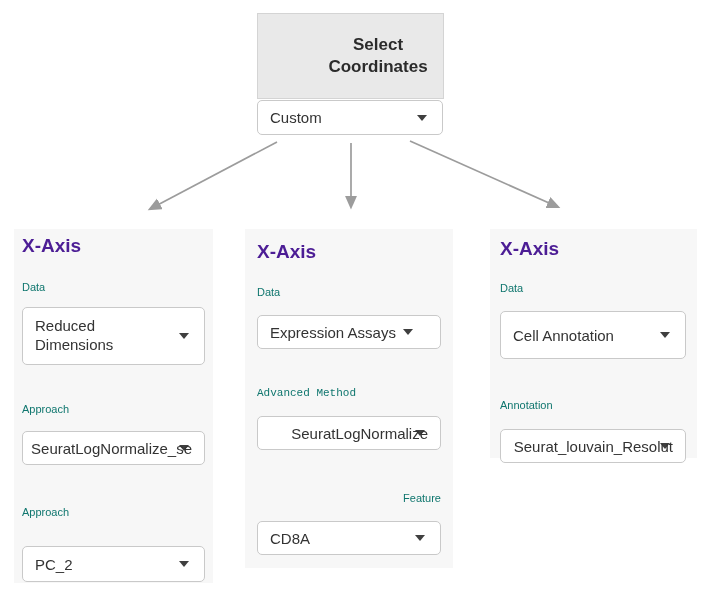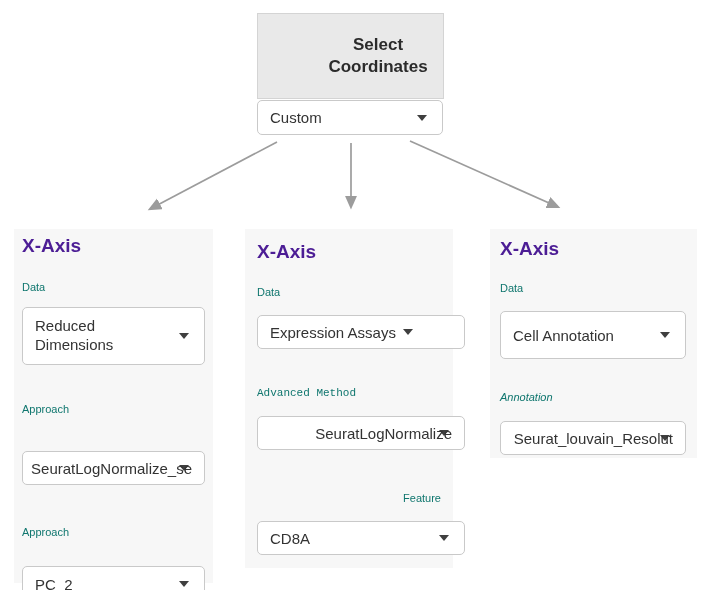--- a/index.html
+++ b/index.html
@@ -42,32 +42,32 @@
     font-size:11px;color:#0f766e;line-height:20px;
   }
   
   #panel-0 .f0 .field-label{margin-top:21px;}
   #panel-0 .f1 .field-label{margin-top:34px;}
   #panel-0 .f2 .field-label{margin-top:37px;}
   #panel-1 .f0 .field-label{margin-top:20px;}
   #panel-1 .f1 .field-label{margin-top:34px;font-family:Liberation Mono, monospace;}
   #panel-1 .f2 .field-label{margin-top:38px;text-align:right;}
   #panel-2 .f0 .field-label{margin-top:19px;}
-  #panel-2 .f1 .field-label{margin-top:28px;font-style:italic;}
+  #panel-2 .f1 .field-label{margin-top:36px;}
   
   .dd{
     position:relative;background:#fff;border:1px solid #c9c9c9;border-radius:5px;
     box-sizing:border-box;height:34px;display:flex;align-items:center;
     padding:0 12px;font-size:15px;color:#333;cursor:pointer;margin-top:13px;
   }
   #panel-0 .dd{width:183px;}
-  #panel-1 .dd{width:208px;}
+  #panel-1 .dd{width:184px;}
   #panel-2 .dd{width:186px;}
   #panel-0 .f0 .dd{height:58px;margin-top:10px;padding-right:34px;line-height:1.25;}
-  #panel-0 .f1 .dd{margin-top:32px;}
+  #panel-0 .f1 .dd{margin-top:12px;}
   #panel-0 .f2 .dd{height:36px;margin-top:24px;}
   #panel-2 .f0 .dd{height:48px;}
   #panel-2 .f1 .dd{margin-top:14px;}
   .dd .val{position:relative;z-index:1;}
   .dd.clip{white-space:nowrap;overflow:hidden;justify-content:flex-end;}
   
   .caret{
     width:0;height:0;border-left:5px solid transparent;border-right:5px solid transparent;
     border-top:6px solid #3f3f3f;
   }

